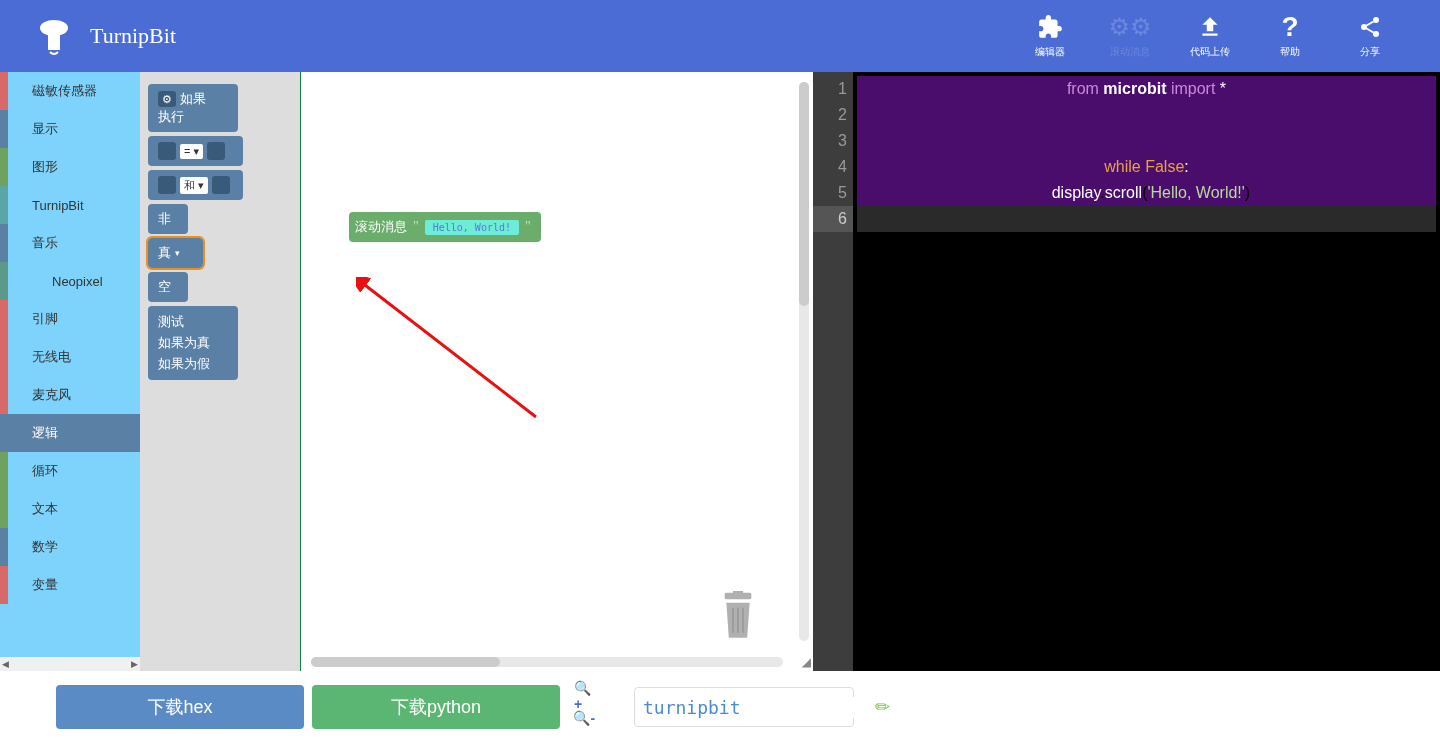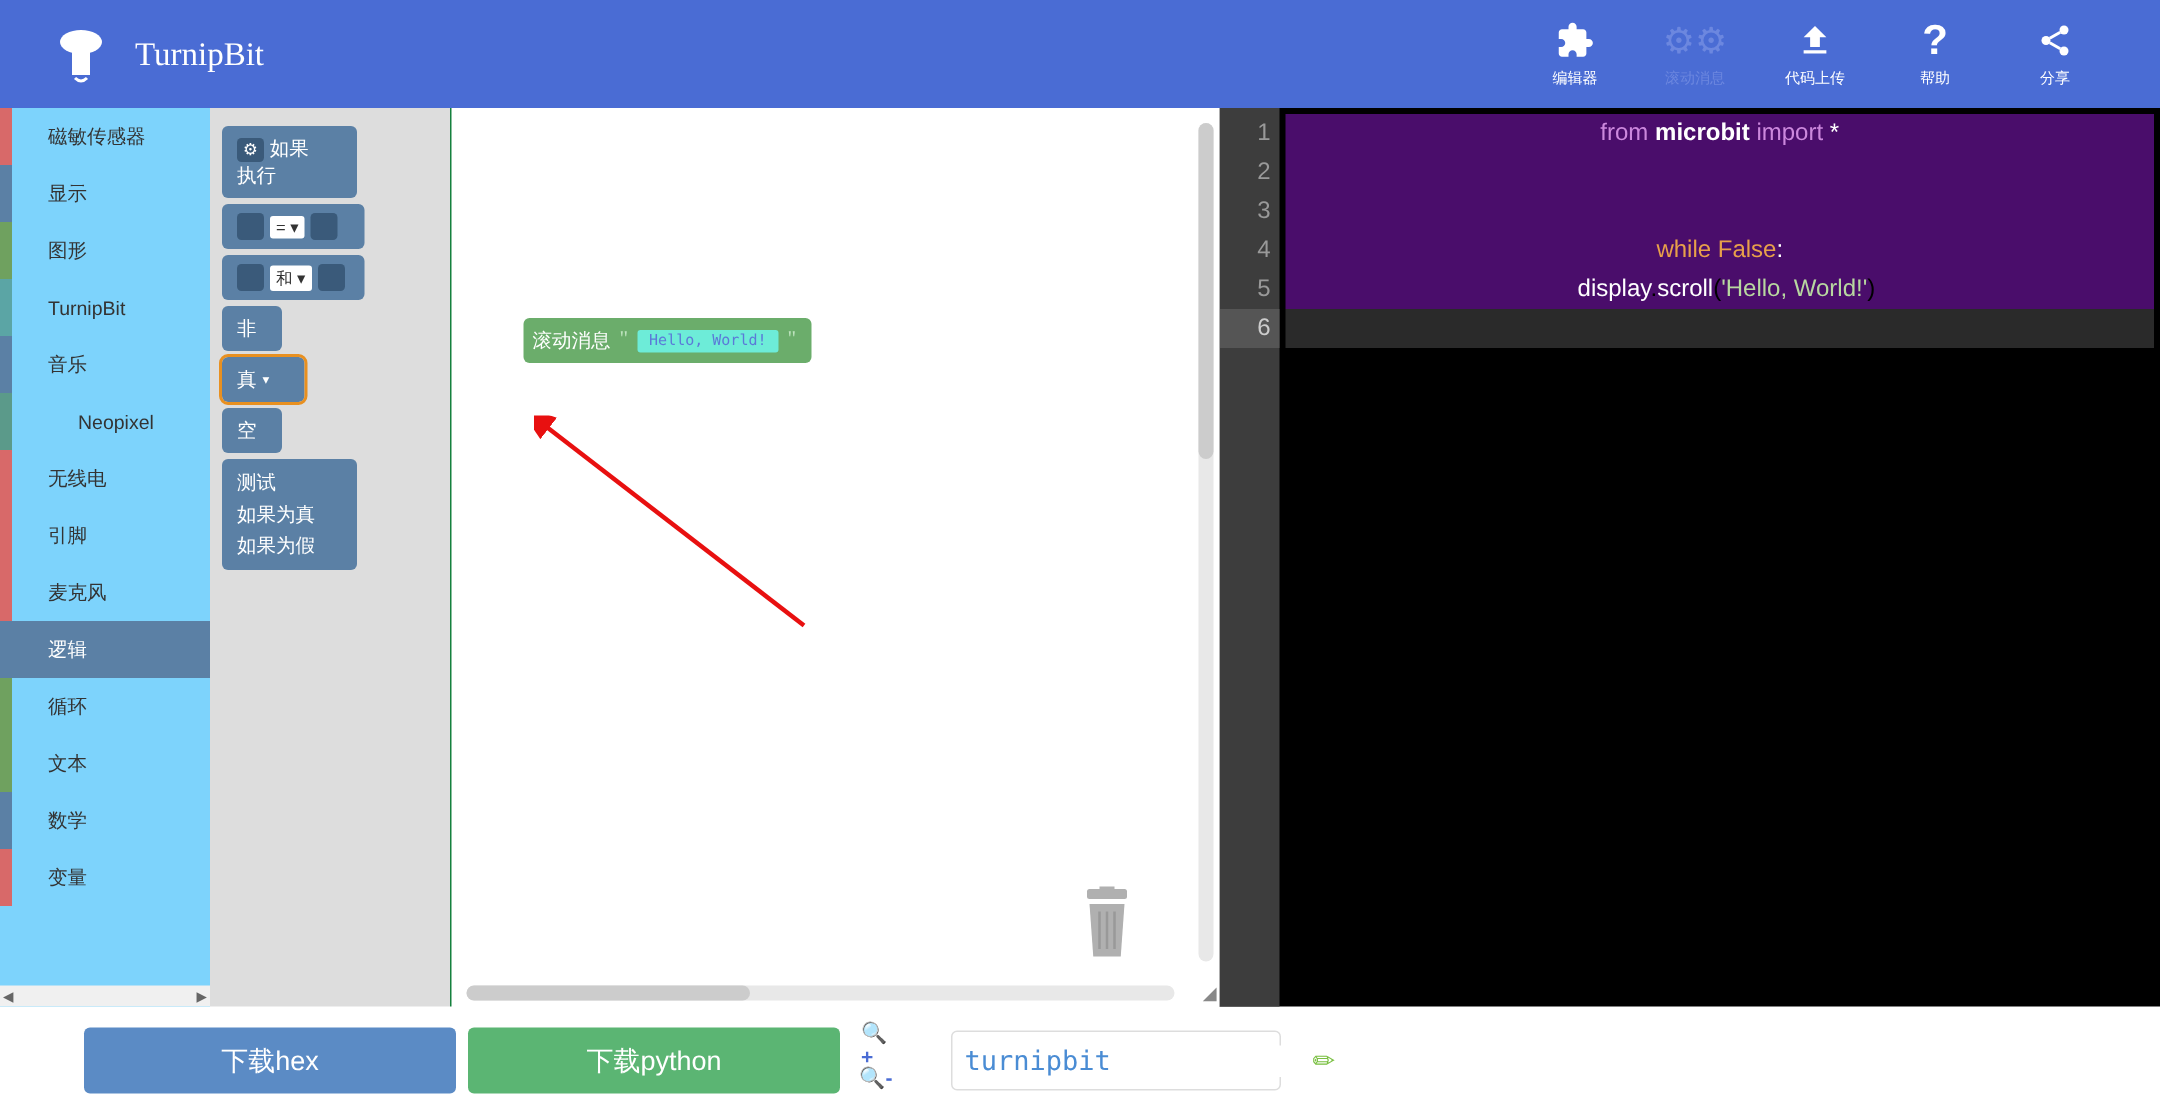--- a/index.html
+++ b/index.html
@@ -149,24 +149,24 @@
     <div class="sidebar-item c-cyan">
         <span>TurnipBit</span>
       </div>
     <div class="sidebar-item c-blue">
         <span>音乐</span>
       </div>
     <div class="sidebar-item c-teal">
         <span>Neopixel</span>
       </div>
     <div class="sidebar-item c-red">
+        <span>引脚</span>
+      </div>
+    <div class="sidebar-item c-red">
         <span>无线电</span>
-      </div>
-    <div class="sidebar-item c-red">
-        <span>引脚</span>
       </div>
     <div class="sidebar-item c-red">
         <span>麦克风</span>
       </div>
     <div class="sidebar-item c-blue active">
         <span>逻辑</span>
       </div>
     <div class="sidebar-item c-green">
         <span>循环</span>
       </div>

